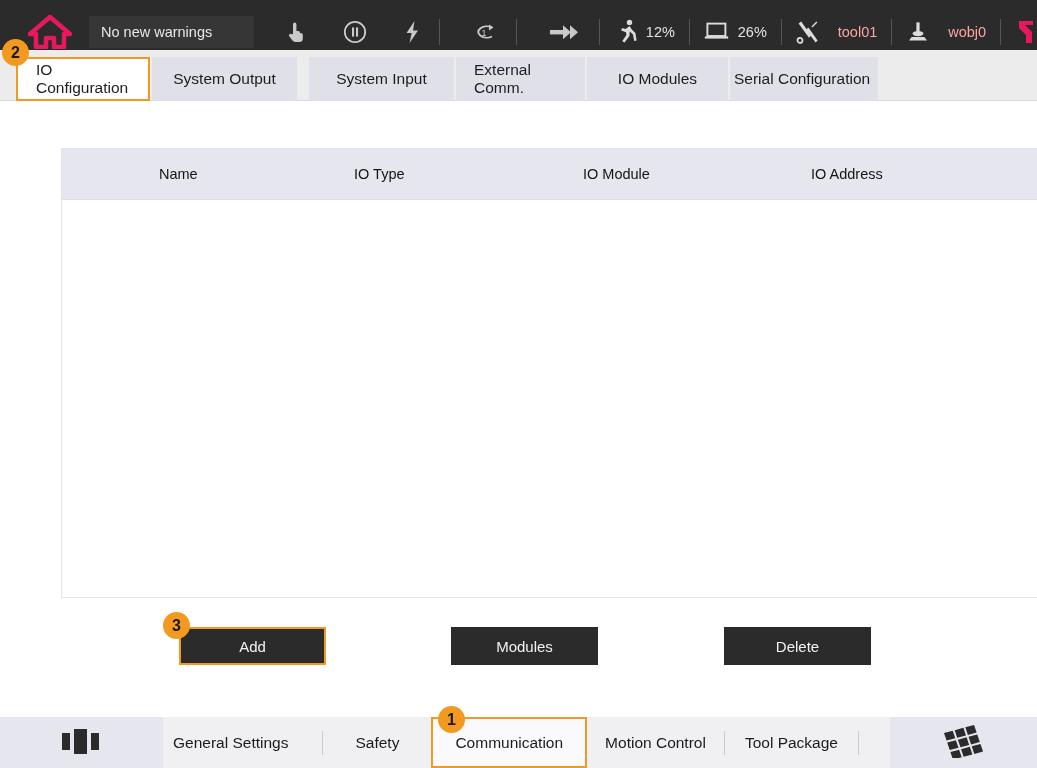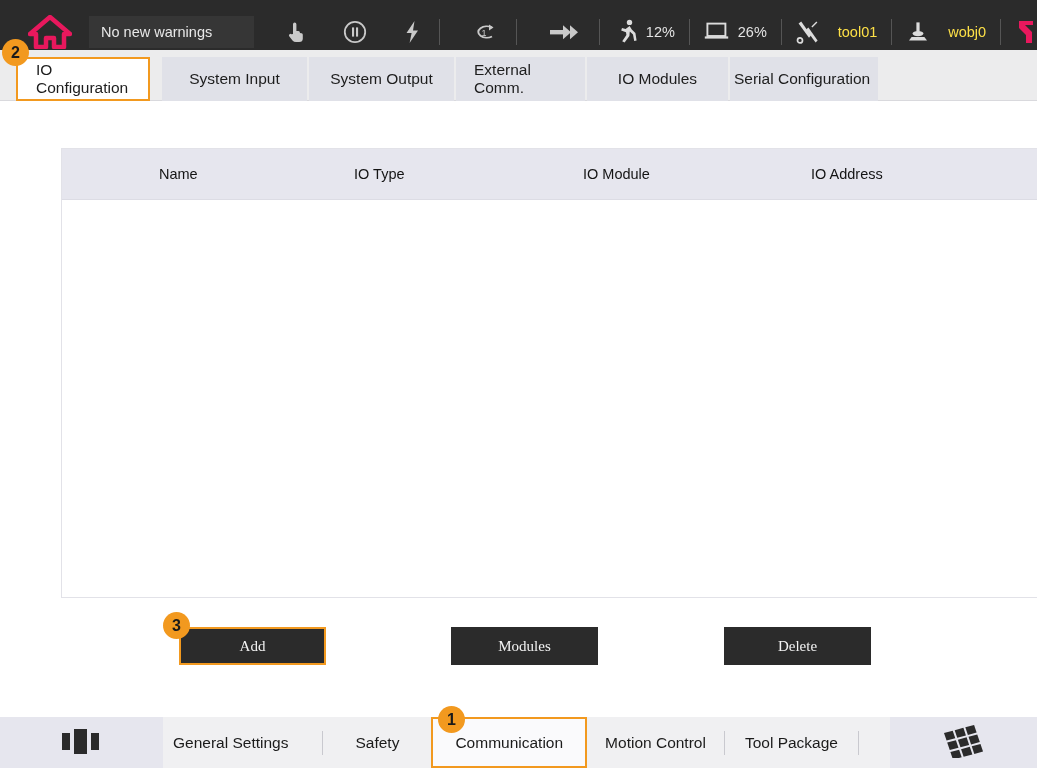--- a/index.html
+++ b/index.html
@@ -31,21 +31,21 @@
     display: flex; align-items: center; justify-content: center;
     color: #c9c9c9;
   }
   .tb-gap-a { margin-left: 32px; }
   .tb-gap-b { margin-left: 38px; }
   .tb-gap-c { margin-left: 37px; }
   .vdiv { width: 1px; height: 26px; background: #555; margin: 0 18px; }
   .vdiv-s { width: 1px; height: 26px; background: #555; margin: 0 14px; }
   .stat { display: flex; align-items: center; color: #e3e3e3; font-size: 14.5px; }
   .stat .val { margin-left: 9px; text-align: right; }
-  .lbl { color: #fde047; font-size: 14.5px; }
+  .lbl { color: #fca5a5; font-size: 14.5px; }
 
   
   .tabbar {
     position: absolute; left: 0; top: 50px;
     width: 1037px; height: 51px;
     background: #ececed;
     border-bottom: 1px solid #d9d9dd;
   }
   .tabs { display: flex; align-items: flex-end; height: 51px; }
   .tab {
@@ -78,21 +78,21 @@
     border-bottom: 1px solid #dcdce4;
   }
   .th { font-size: 14.5px; color: #141414; }
   .th.c0 { width: 232px; padding-left: 97px; }
   .th.c1 { width: 231px; padding-left: 60px; }
   .th.c2 { width: 231px; padding-left: 58px; }
   .th.c3 { width: 232px; padding-left: 55px; }
   .tbody { height: 397px; background: #ffffff; }
 
   
-  .actions { position: absolute; left: 0; top: 627px; width: 1037px; height: 40px; font-family: Liberation Serif, serif; }
+  .actions { position: absolute; left: 0; top: 627px; width: 1037px; height: 40px; }
   .btn {
     position: absolute; top: 0;
     width: 147px; height: 38px;
     background: #2b2b2b; color: #f2f2f2;
     font-size: 15px;
     display: flex; align-items: center; justify-content: center;
   }
   .btn.add { left: 179px; border: 2px solid #f2991f; }
   .btn.modify { left: 451px; }
   .btn.delete { left: 724px; }
@@ -253,25 +253,25 @@
         <path d="M4 3 L18 3 L18 7 L10 7 L17 14 L17 25 L11 25 L11 17 L4 10 Z" fill="#e8185d"></path>
       </svg>
     </div>
   </div>
 
   <div class="tabbar">
     <div class="tabs">
       <div class="tab active" style="margin-left:16px;width:134px">
         <span>IO Configuration</span>
       </div>
+      <div class="tab" style="width:145px">
+        <span>System Output</span>
+      </div>
       <div class="tab" style="width:145px;margin-left:10px">
         <span>System Input</span>
-      </div>
-      <div class="tab" style="width:145px">
-        <span>System Output</span>
       </div>
       <div class="tab" style="width:129px">
         <span>External Comm.</span>
       </div>
       <div class="tab" style="width:141px">
         <span>IO Modules</span>
       </div>
       <div class="tab clipped" style="width:148px;justify-content:flex-start;padding:0 0 0 4px">
         <span style="white-space:nowrap">Serial Configuration</span>
       </div>

